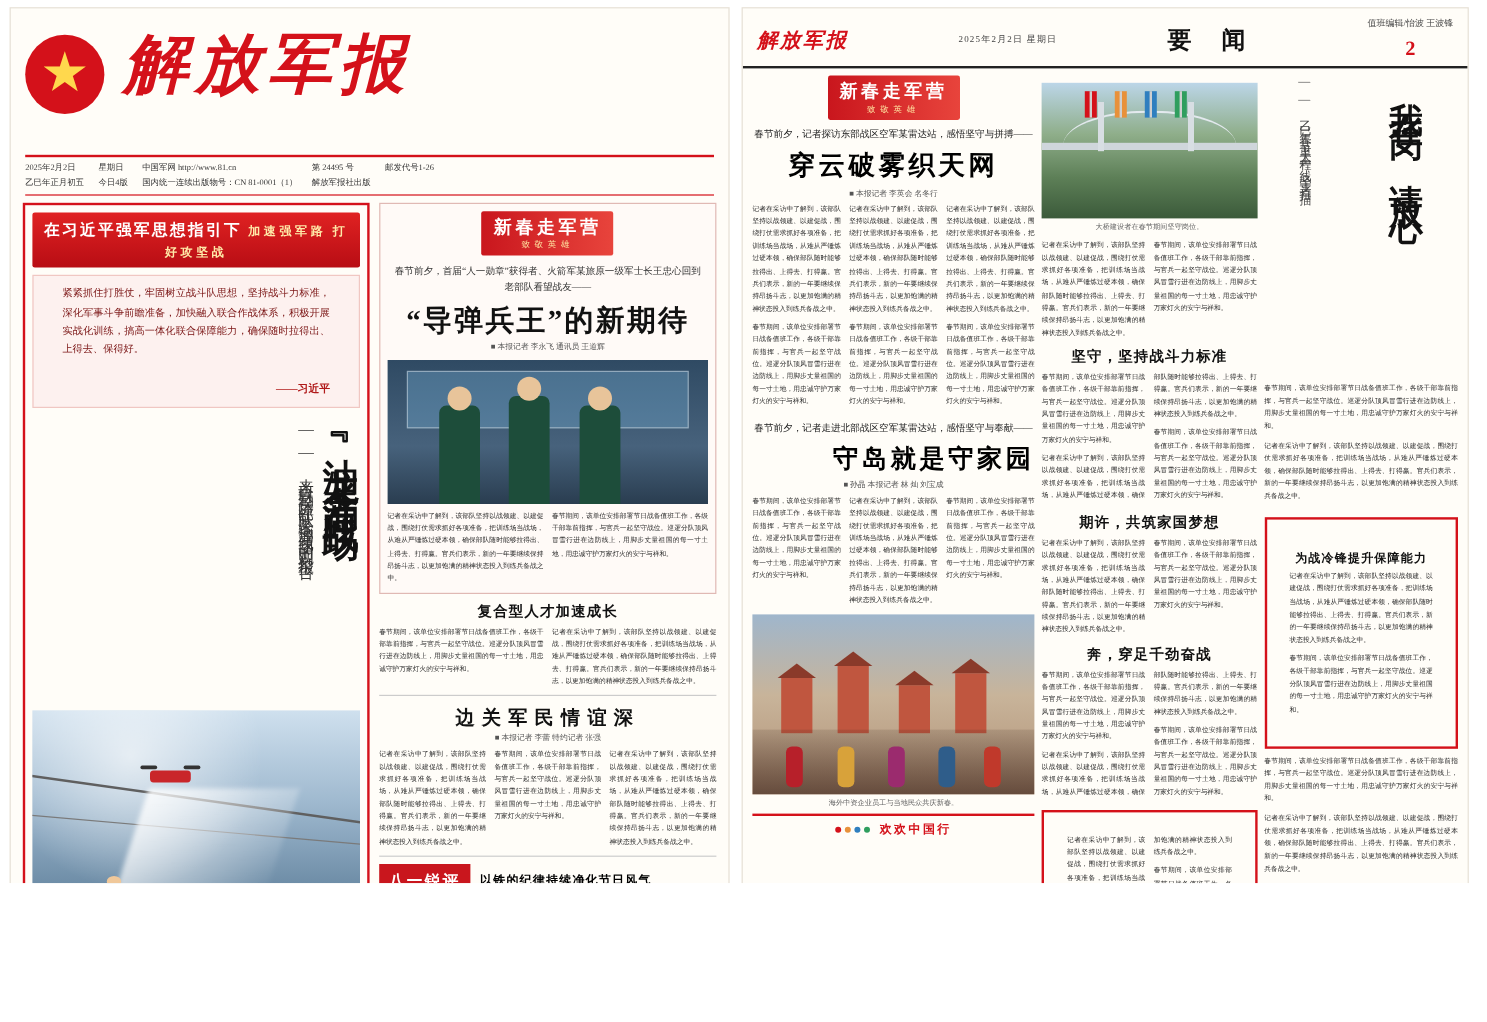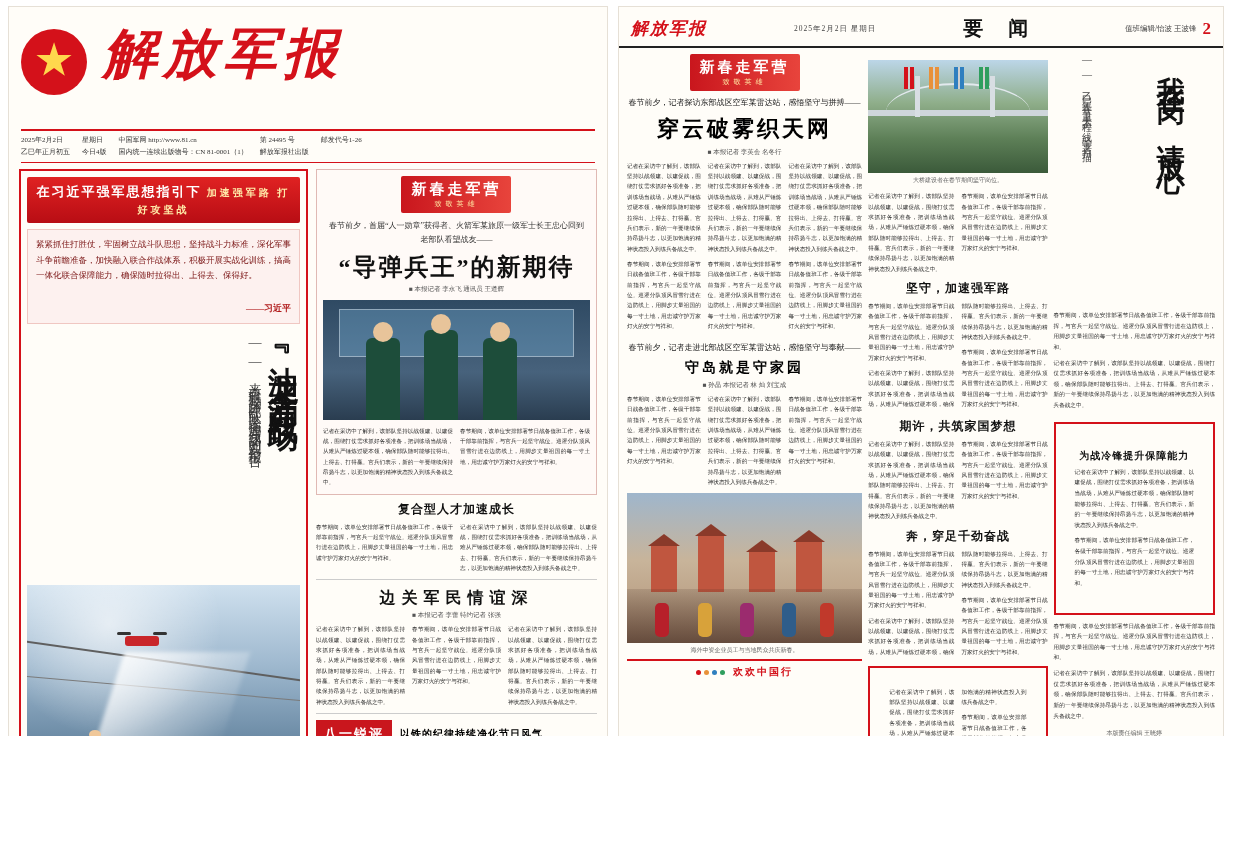--- a/index.html
+++ b/index.html
@@ -105,21 +105,21 @@
   .banner-sub {
     color: #ffe9a8;
     font-size: 10px;
     letter-spacing: 3px;
     margin-top: 3px;
   }
   .quote-box {
     background: #fdf1ef;
     border: 1px solid #f0c7c2;
     margin-top: 6px;
-    padding: 7px 8px;
+    padding: 7px 24px;
     font-size: 8.5px;
     line-height: 1.8;
     color: #7a1414;
     text-align: justify;
   }
   .quote-sign {
     text-align: right;
     font-size: 9px;
     color: #b01a1a;
     margin-top: 17px;
@@ -244,32 +244,32 @@
   .rheader {
     display: flex; align-items: center; justify-content: space-between;
     padding: 8px 12px 4px 12px;
     border-bottom: 2px solid #222;
   }
   .rmast {
     color: #d4111a; font-size: 17px; font-weight: bold; font-style: italic; letter-spacing: 2px;
   }
   .rdate { font-size: 7.5px; color: #444; letter-spacing: 1px; }
   .rcenter { font-size: 20px; font-weight: bold; letter-spacing: 10px; color:#111; }
-  .rright { font-size: 7.5px; color:#444; display:flex; align-items:center; gap:6px;}
+  .rright { font-size: 7.5px; color:#444; display:flex; align-items:center; gap:6px;flex-direction:column;}
   .pageno { font-size: 17px; font-weight: bold; color: #d4111a; }
 
   .rbody { display: flex; gap: 6px; padding: 6px 8px 8px 8px; height: 788px; }
   .rc1 { width: 236px; display: flex; flex-direction: column; }
   .rc2 { width: 180px; display: flex; flex-direction: column; }
   .rc3 { width: 162px; display: flex; flex-direction: column; }
 
   .rbox-red { border: 2px solid #d4111a; padding: 19px; }
   .kicker2 { font-size: 8px; text-align: center; color: #222; margin: 6px 0 2px; line-height:1.6; }
   .bighead2 { font-size: 22px; font-weight: bold; text-align: center; letter-spacing: 3px; margin: 2px 0 4px; }
-  .bighead3 { font-size: 14px; font-weight: bold; text-align: center; letter-spacing: 3px; margin: 2px 0 4px; }
+  .bighead3 { font-size: 21px; font-weight: bold; text-align: right; letter-spacing: 3px; margin: 2px 0 4px; }
   .tiny-col {
     column-count: 3; column-gap: 7px;
     font-size: 5.6px; line-height: 1.85; text-align: justify; color: #2b2b2b;
   }
   .tiny-col2 { column-count: 2; column-gap: 7px; font-size: 5.6px; line-height: 1.85; text-align: justify; color:#2b2b2b;}
   .tiny-col1 { column-count: 1; font-size: 5.6px; line-height: 1.9; text-align: justify; color:#2b2b2b;}
   .tiny-col p, .tiny-col2 p, .tiny-col1 p { margin: 0 0 5px 0; }
 
   .photo-bridge {
     height: 180px;
@@ -530,21 +530,21 @@
               <i class="flagpole"></i>
             </div>
         </div>
         <div class="mini-note">大桥建设者在春节期间坚守岗位。</div>
 
         <div class="tiny-col2" style="margin-top:6px;">
           <p>记者在采访中了解到，该部队坚持以战领建、以建促战，围绕打仗需求抓好各项准备，把训练场当战场，从难从严锤炼过硬本领，确保部队随时能够拉得出、上得去、打得赢。官兵们表示，新的一年要继续保持昂扬斗志，以更加饱满的精神状态投入到练兵备战之中。</p>
           <p>春节期间，该单位安排部署节日战备值班工作，各级干部靠前指挥，与官兵一起坚守战位。巡逻分队顶风冒雪行进在边防线上，用脚步丈量祖国的每一寸土地，用忠诚守护万家灯火的安宁与祥和。</p>
         </div>
 
-        <div class="subhead">坚守，加速强军路</div>
+        <div class="subhead">坚守，坚持战斗力标准</div>
         <div class="tiny-col2">
           <p>春节期间，该单位安排部署节日战备值班工作，各级干部靠前指挥，与官兵一起坚守战位。巡逻分队顶风冒雪行进在边防线上，用脚步丈量祖国的每一寸土地，用忠诚守护万家灯火的安宁与祥和。</p>
           <p>记者在采访中了解到，该部队坚持以战领建、以建促战，围绕打仗需求抓好各项准备，把训练场当战场，从难从严锤炼过硬本领，确保部队随时能够拉得出、上得去、打得赢。官兵们表示，新的一年要继续保持昂扬斗志，以更加饱满的精神状态投入到练兵备战之中。</p>
           <p>春节期间，该单位安排部署节日战备值班工作，各级干部靠前指挥，与官兵一起坚守战位。巡逻分队顶风冒雪行进在边防线上，用脚步丈量祖国的每一寸土地，用忠诚守护万家灯火的安宁与祥和。</p>
         </div>
 
         <div class="subhead">期许，共筑家国梦想</div>
         <div class="tiny-col2">
           <p>记者在采访中了解到，该部队坚持以战领建、以建促战，围绕打仗需求抓好各项准备，把训练场当战场，从难从严锤炼过硬本领，确保部队随时能够拉得出、上得去、打得赢。官兵们表示，新的一年要继续保持昂扬斗志，以更加饱满的精神状态投入到练兵备战之中。</p>
           <p>春节期间，该单位安排部署节日战备值班工作，各级干部靠前指挥，与官兵一起坚守战位。巡逻分队顶风冒雪行进在边防线上，用脚步丈量祖国的每一寸土地，用忠诚守护万家灯火的安宁与祥和。</p>

